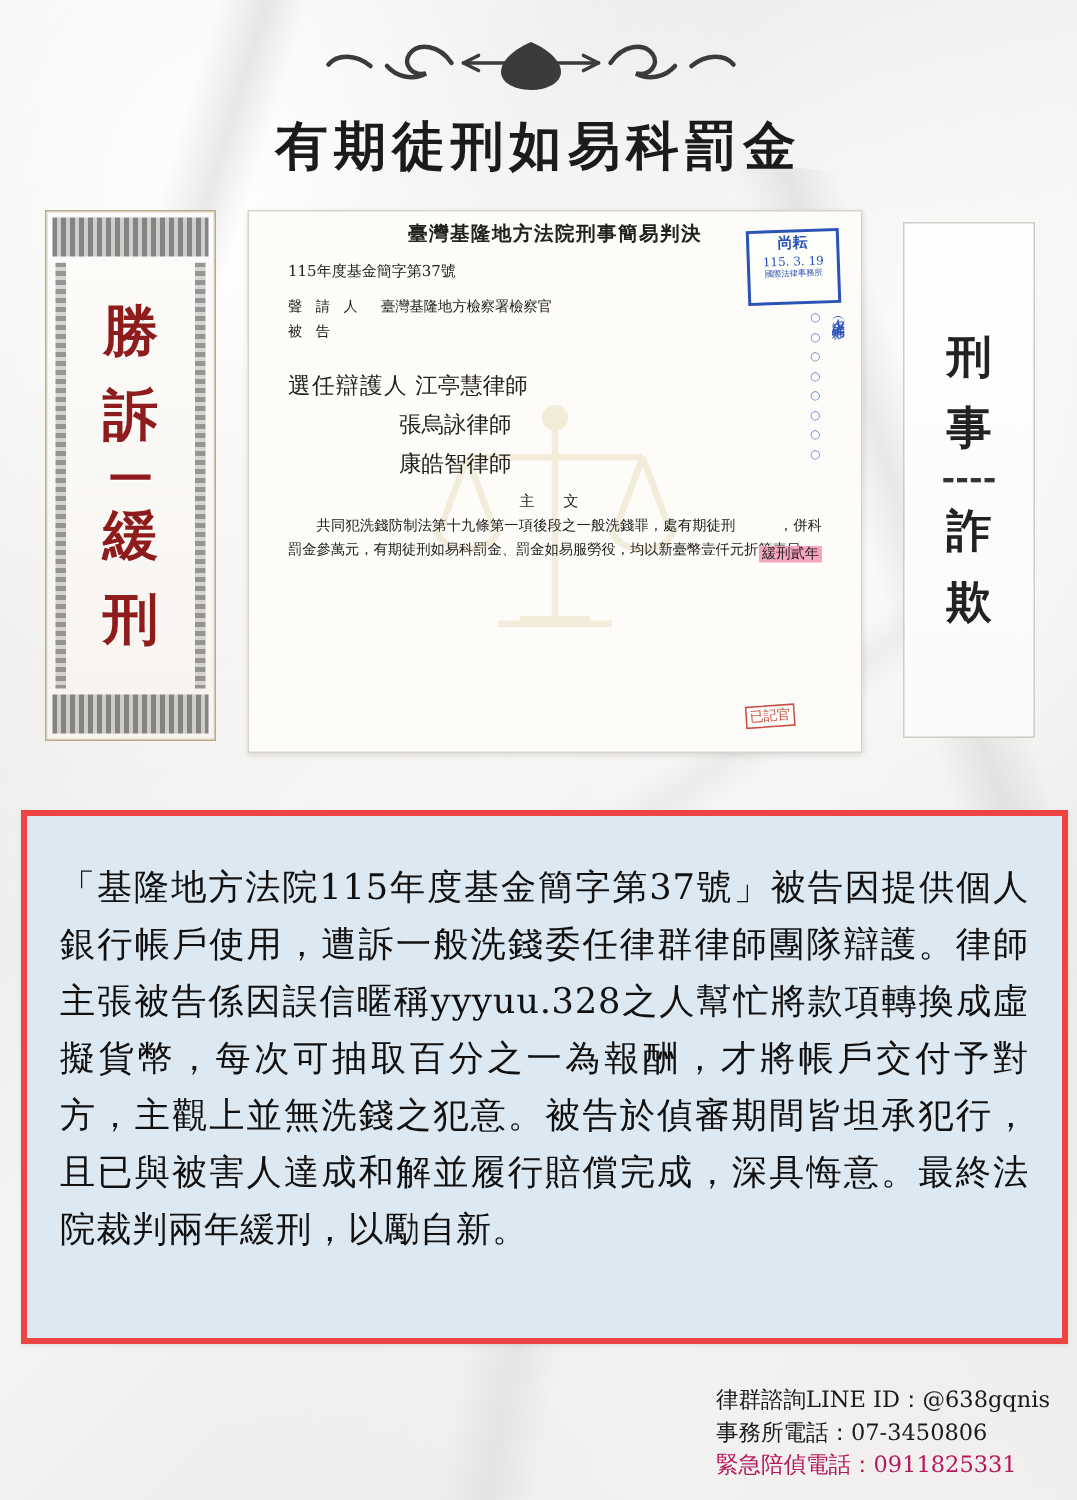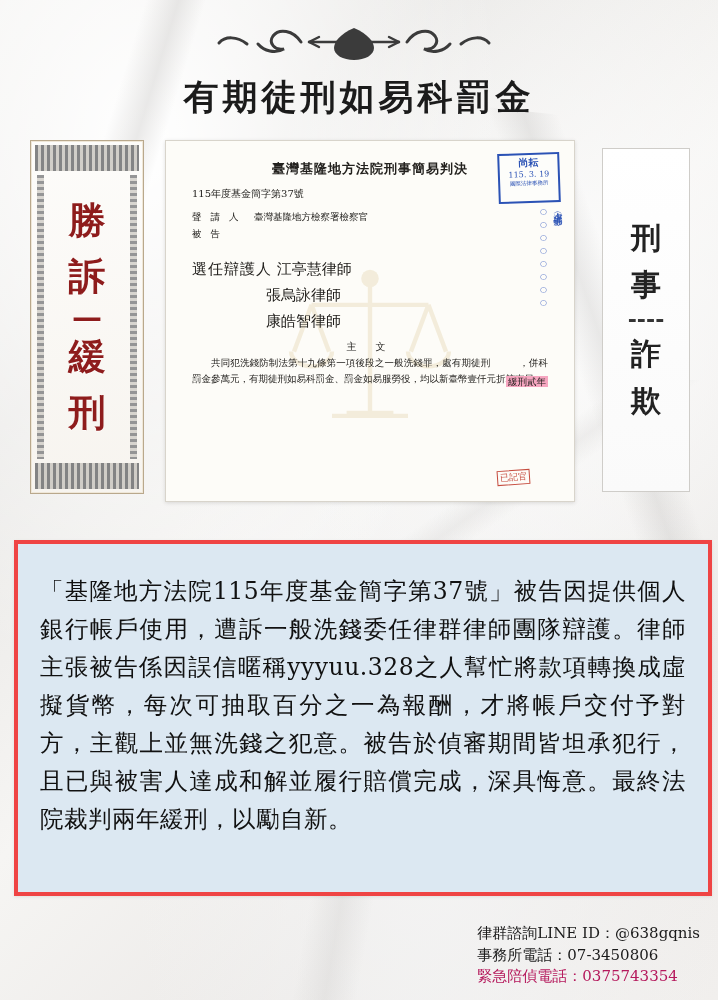--- a/index.html
+++ b/index.html
@@ -156,21 +156,21 @@
     position: absolute;
     left: 50%;
     top: 120px;
     transform: translateX(-50%);
     width: 180px;
     height: 190px;
     opacity: .18;
   }
   .doc .doc-inner {
     position: relative;
-    padding: 18px 26px 8px 26px;
+    padding: 6px 26px 8px 26px;
     color: #23211e;
     font-size: 9.5px;
     line-height: 1.6;
   }
   .doc .doc-title {
     text-align: center;
     font-size: 13px;
     letter-spacing: 1px;
     font-weight: 700;
     margin-bottom: 6px;
@@ -411,14 +411,14 @@
   <div class="red-stamp">已記官</div>
 </div>
 
 <div class="panel">
   <div class="panel-text">「基隆地方法院115年度基金簡字第37號」被告因提供個人銀行帳戶使用，遭訴一般洗錢委任律群律師團隊辯護。律師主張被告係因誤信暱稱yyyuu.328之人幫忙將款項轉換成虛擬貨幣，每次可抽取百分之一為報酬，才將帳戶交付予對方，主觀上並無洗錢之犯意。被告於偵審期間皆坦承犯行，且已與被害人達成和解並履行賠償完成，深具悔意。最終法院裁判兩年緩刑，以勵自新。</div>
 </div>
 
 <div class="footer">
   <div class="line">律群諮詢LINE ID：@638gqnis</div>
   <div class="line">事務所電話：07-3450806</div>
-  <div class="line urgent">緊急陪偵電話：0375743354</div>
+  <div class="line urgent">緊急陪偵電話：0911825331</div>
 </div>
 
 </body></html>

